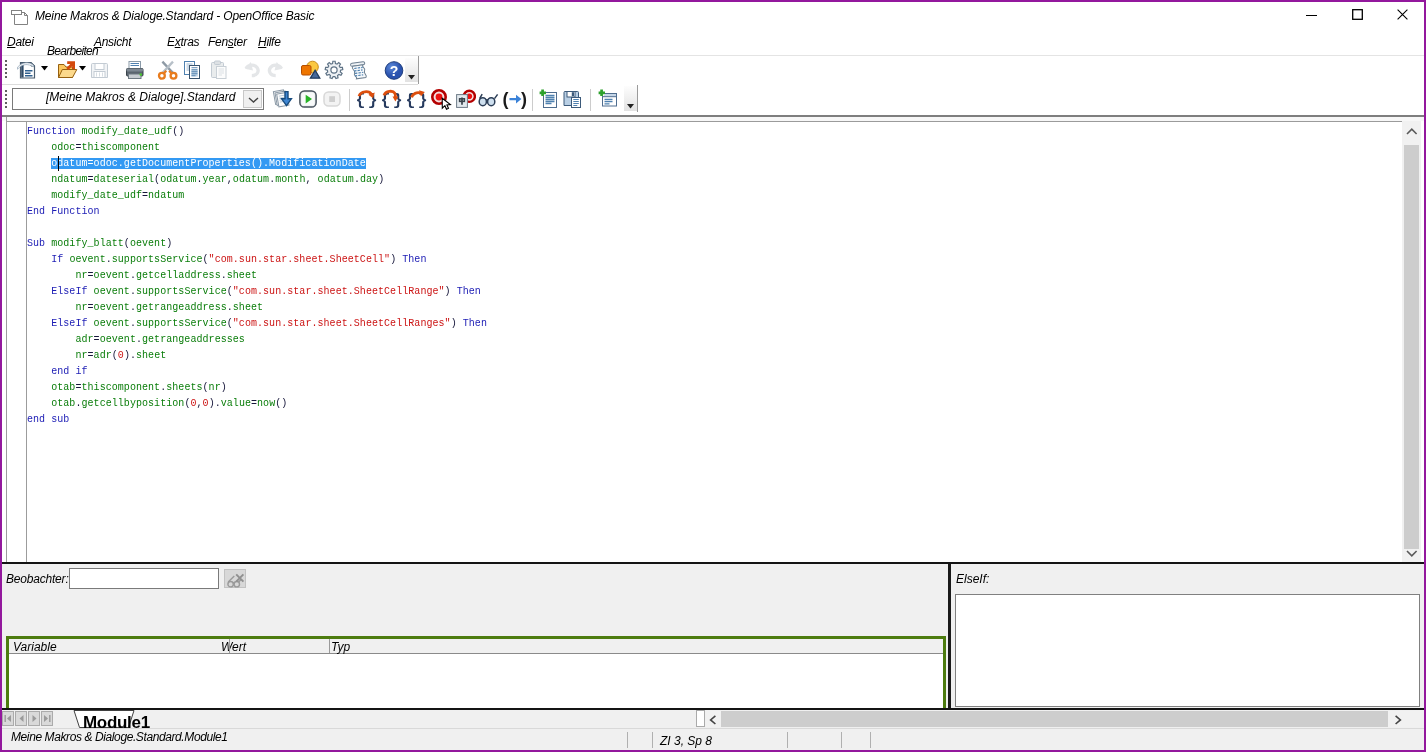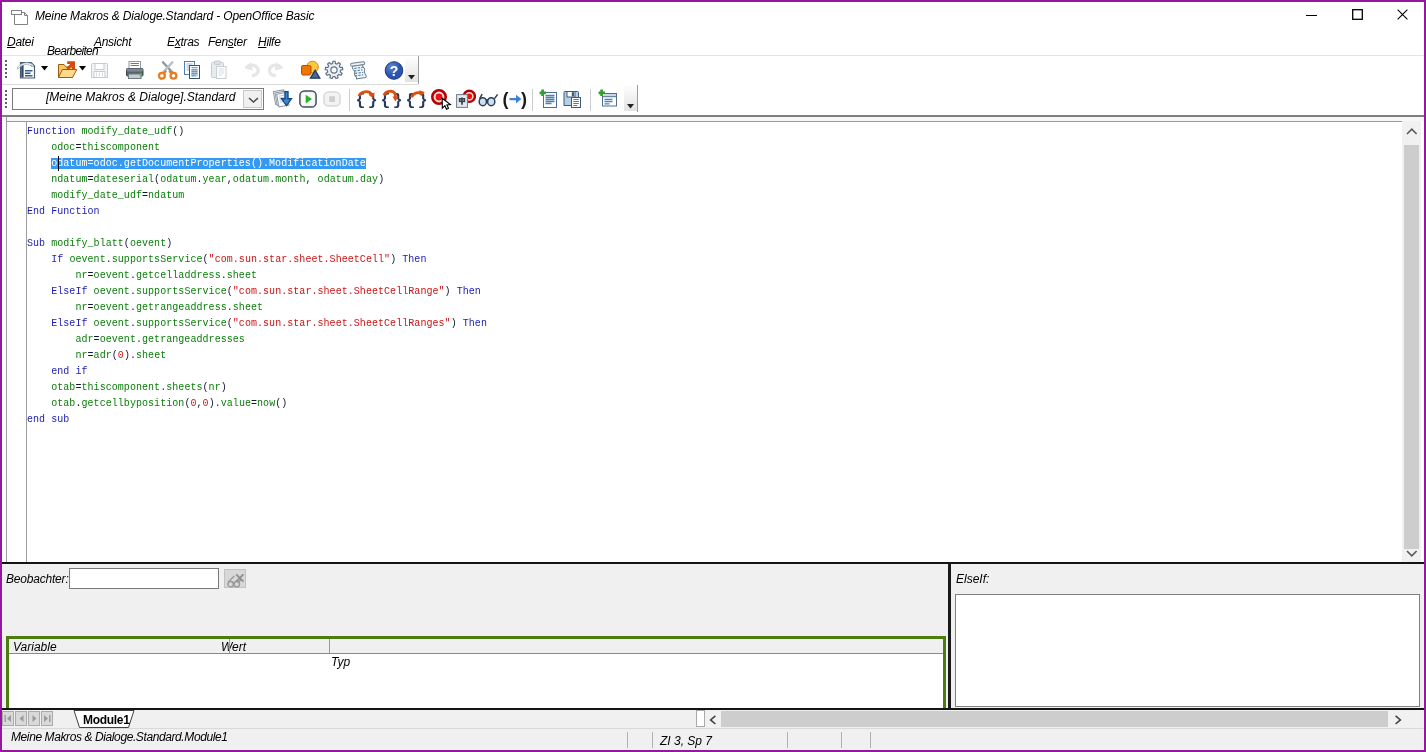--- a/index.html
+++ b/index.html
@@ -304,21 +304,21 @@
  <circle cx="10.8" cy="13.2" r="2.7" fill="none" stroke="#9a9a9a" stroke-width="1.4"></circle>
  <path d="M7 12.2 q0.9 -1 1.9 0 M2.2 11 L8.3 4.9 M12.6 11 L15.2 8.4" fill="none" stroke="#9a9a9a" stroke-width="1.4"></path>
  <path d="M10.2 3.4 L17.4 10.6 M17.4 3.4 L10.2 10.6" stroke="#909090" stroke-width="2"></path>
 </svg>
   </div>
 
   <div class="abs" style="left:6px;top:31.5px;width:940px;height:110.5px;border:3px solid #4d7c0f;box-sizing:border-box;background:#fff;margin-top:40px;">
     <div class="abs" style="left:0;top:0;width:100%;height:14.5px;background:#f0f0f0;border-bottom:1px solid #8a8a8a;"></div>
     <span class="abs txt" style="left:4px;top:1px;">Variable</span>
     <span class="abs txt" style="left:212px;top:1px;">Wert</span>
-    <span class="abs txt" style="left:322px;top:16px;border-radius:6px;">Typ</span>
+    <span class="abs txt" style="left:322px;top:1px;border-radius:6px;">Typ</span>
     <div class="abs" style="left:219.5px;top:0;width:1px;height:14.5px;background:#9a9a9a;"></div>
     <div class="abs" style="left:319.5px;top:0;width:1px;height:14.5px;background:#9a9a9a;"></div>
   </div>
 
   <div class="abs" style="left:948px;top:0;width:3px;height:144px;background:#1a1a1a;"></div>
 
   <span class="abs txt" style="left:956px;top:8px;">ElseIf:</span>
   <div class="abs" style="left:955px;top:29.5px;width:465px;height:113px;border:1px solid #808080;box-sizing:border-box;background:#fff;"></div>
 </div>
 <div class="abs" style="left:0px;top:708px;width:1426px;height:2px;background:#141414;"></div>
@@ -338,37 +338,37 @@
       <path d="M4.5 4 L8.5 7.5 L4.5 11 Z" fill="#9a9a9a"></path>
     </svg>
   <svg class="abs" id="nav4" style="left:40.5px;top:1px" width="12" height="15">
       <rect x="0.5" y="0.5" width="11" height="14" fill="#d9d9d9" stroke="#ababab"></rect>
       <path d="M8.8 4 v7" stroke="#9a9a9a" stroke-width="1.4"></path>
       <path d="M3 4 L7 7.5 L3 11 Z" fill="#9a9a9a"></path>
     </svg>
   <svg class="abs" style="left:70px;top:0px" width="68" height="18">
     <path d="M4 0.5 H64 L58.5 17.5 H9.5 Z" fill="#fff" stroke="#404040" stroke-width="1"></path>
   </svg>
-  <span class="abs" style="left:83px;top:2.5px;font-size:12px;font-weight:bold;letter-spacing:-0.3px;">Module1</span>
+  <span class="abs" style="left:83px;top:2.5px;font-size:17px;font-weight:bold;letter-spacing:-0.3px;">Module1</span>
 
   <div class="abs" style="left:696px;top:0px;width:9px;height:17px;background:#fff;border:1px solid #aaa;box-sizing:border-box;"></div>
 
   <div class="abs" style="left:706px;top:0.5px;width:715px;height:16.5px;background:#f1f1f1;">
     <svg class="abs" style="left:3px;top:4px;" width="8" height="10">
         <path d="M6.4 0.8 L1.6 4.9 L6.4 9" fill="none" stroke="#444" stroke-width="1.6"></path>
       </svg>
     <div class="abs" style="left:15px;top:0.5px;width:667px;height:15.5px;background:#cdcdcd;"></div>
     <svg class="abs" style="left:688px;top:4px;" width="8" height="10">
         <path d="M1.6 0.8 L6.4 4.9 L1.6 9" fill="none" stroke="#444" stroke-width="1.6"></path>
       </svg>
   </div>
 </div>
 
 <div class="abs" id="statusbar" style="left:0;top:727.5px;width:1426px;height:22.5px;background:#f0f0f0;border-top:1px solid #d9d9d9;box-sizing:border-box;">
   <span class="abs txt" style="left:11px;top:1px;letter-spacing:-0.4px;">Meine Makros &amp; Dialoge.Standard.Module1</span>
   <div class="abs" style="left:627px;top:3px;width:1px;height:16px;background:#b0b0b0;"></div>
   <div class="abs" style="left:652px;top:3px;width:1px;height:16px;background:#b0b0b0;"></div>
-  <span class="abs txt" style="left:660px;top:5px;">ZI 3, Sp 7</span>
+  <span class="abs txt" style="left:660px;top:5px;">ZI 3, Sp 8</span>
   <div class="abs" style="left:787px;top:3px;width:1px;height:16px;background:#b0b0b0;"></div>
   <span class="abs txt" style="left:797px;top:22px;text-align:center;">EINFG</span>
   <div class="abs" style="left:841px;top:3px;width:1px;height:16px;background:#b0b0b0;"></div>
   <div class="abs" style="left:870px;top:3px;width:1px;height:16px;background:#b0b0b0;"></div>
 </div>
 
 </body></html>

